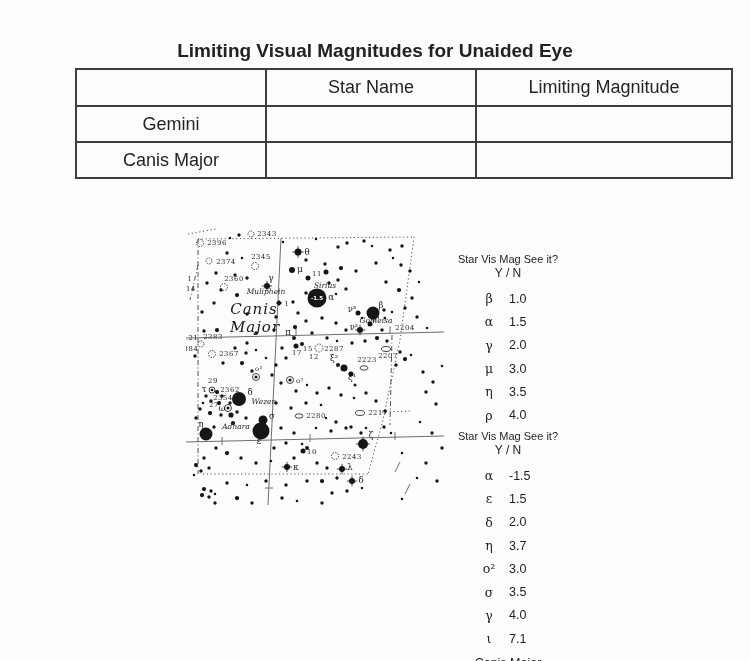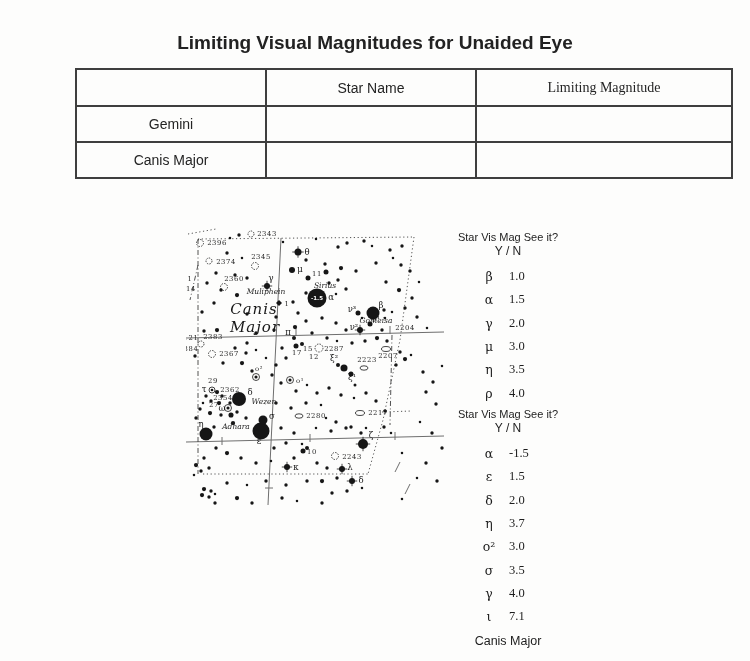--- a/index.html
+++ b/index.html
@@ -1,49 +1,49 @@
 <!DOCTYPE html>
 <html><head>
 <meta charset="utf-8">
 <style>
   html,body { margin:0; padding:0; }
   body {
     width:750px; height:661px; position:relative; background:#fdfdfc;
     font-family:"Liberation Sans", sans-serif; color:#1b1b1b; overflow:hidden;
   }
   .page-title {
-    position:absolute; top:32px; left:0; width:750px; text-align:center;
+    position:absolute; top:40px; left:0; width:750px; text-align:center;
     font-size:19px; font-weight:bold; color:#222; margin:0;
   }
   table.mag-table {
     position:absolute; left:75px; top:68px; border-collapse:collapse; table-layout:fixed;
   }
   table.mag-table td {
     border:2px solid #3e3e3e; text-align:center; vertical-align:middle;
-    font-size:14px; color:#242424; padding:0;
+    font-size:18px; color:#242424; padding:0;
   }
-  td.c1 { width:188px; } td.c2 { width:208px; } td.c3 { width:254px;font-family:Liberation Serif, serif; }
+  td.c1 { width:188px; } td.c2 { width:208px; } td.c3 { width:254px; }
   tr.hdr-row td { height:35px; }
   tr.body-row td { height:34px; }
 
   .chart-wrap { position:absolute; left:186px; top:222px; width:270px; height:292px; }
   .chart-wrap svg { display:block; }
   .t-big  { font:italic 15px "DejaVu Serif", serif; fill:#191919; letter-spacing:1px; }
   .t-name { font:italic 7.5px "DejaVu Serif", serif; fill:#1c1c1c; }
   .t-greek{ font:8.5px "DejaVu Serif", serif; fill:#141414; }
   .t-num  { font:6.8px "DejaVu Serif", serif; fill:#242424; letter-spacing:0.6px; }
   .t-mag  { font:bold 5.5px "DejaVu Sans", sans-serif; fill:#ffffff; }
 
-  .maglist { position:absolute; text-align:center; color:#1d1d1d; }
+  .maglist { position:absolute; text-align:center; color:#1d1d1d;margin-top:22px; }
   .maglist .hdr { font-size:11px; }
   .maglist .sub { font-size:12px; margin-top:1px; }
   .maglist .rows { margin-top:7px; }
   .mag-row { height:23.3px; display:flex; justify-content:center; align-items:center; gap:12px; }
   .mag-row .letter { font-family:"DejaVu Serif", serif; font-size:12.5px; min-width:16px; text-align:center; }
-  .mag-row .val { font-size:12.5px; min-width:26px; text-align:left;font-family:Liberation Serif, serif; }
+  .mag-row .val { font-size:12.5px; min-width:26px; text-align:left; }
   #list-gemini { left:448px; top:231px; width:120px; }
   #list-canis  { left:443px; top:408px; width:130px; }
   .maglist .caption { margin-top:6px; font-size:12.5px; }
 </style>
 </head>
 <body>
 
 <h1 class="page-title">Limiting Visual Magnitudes for Unaided Eye</h1>
 
 <table class="mag-table">

